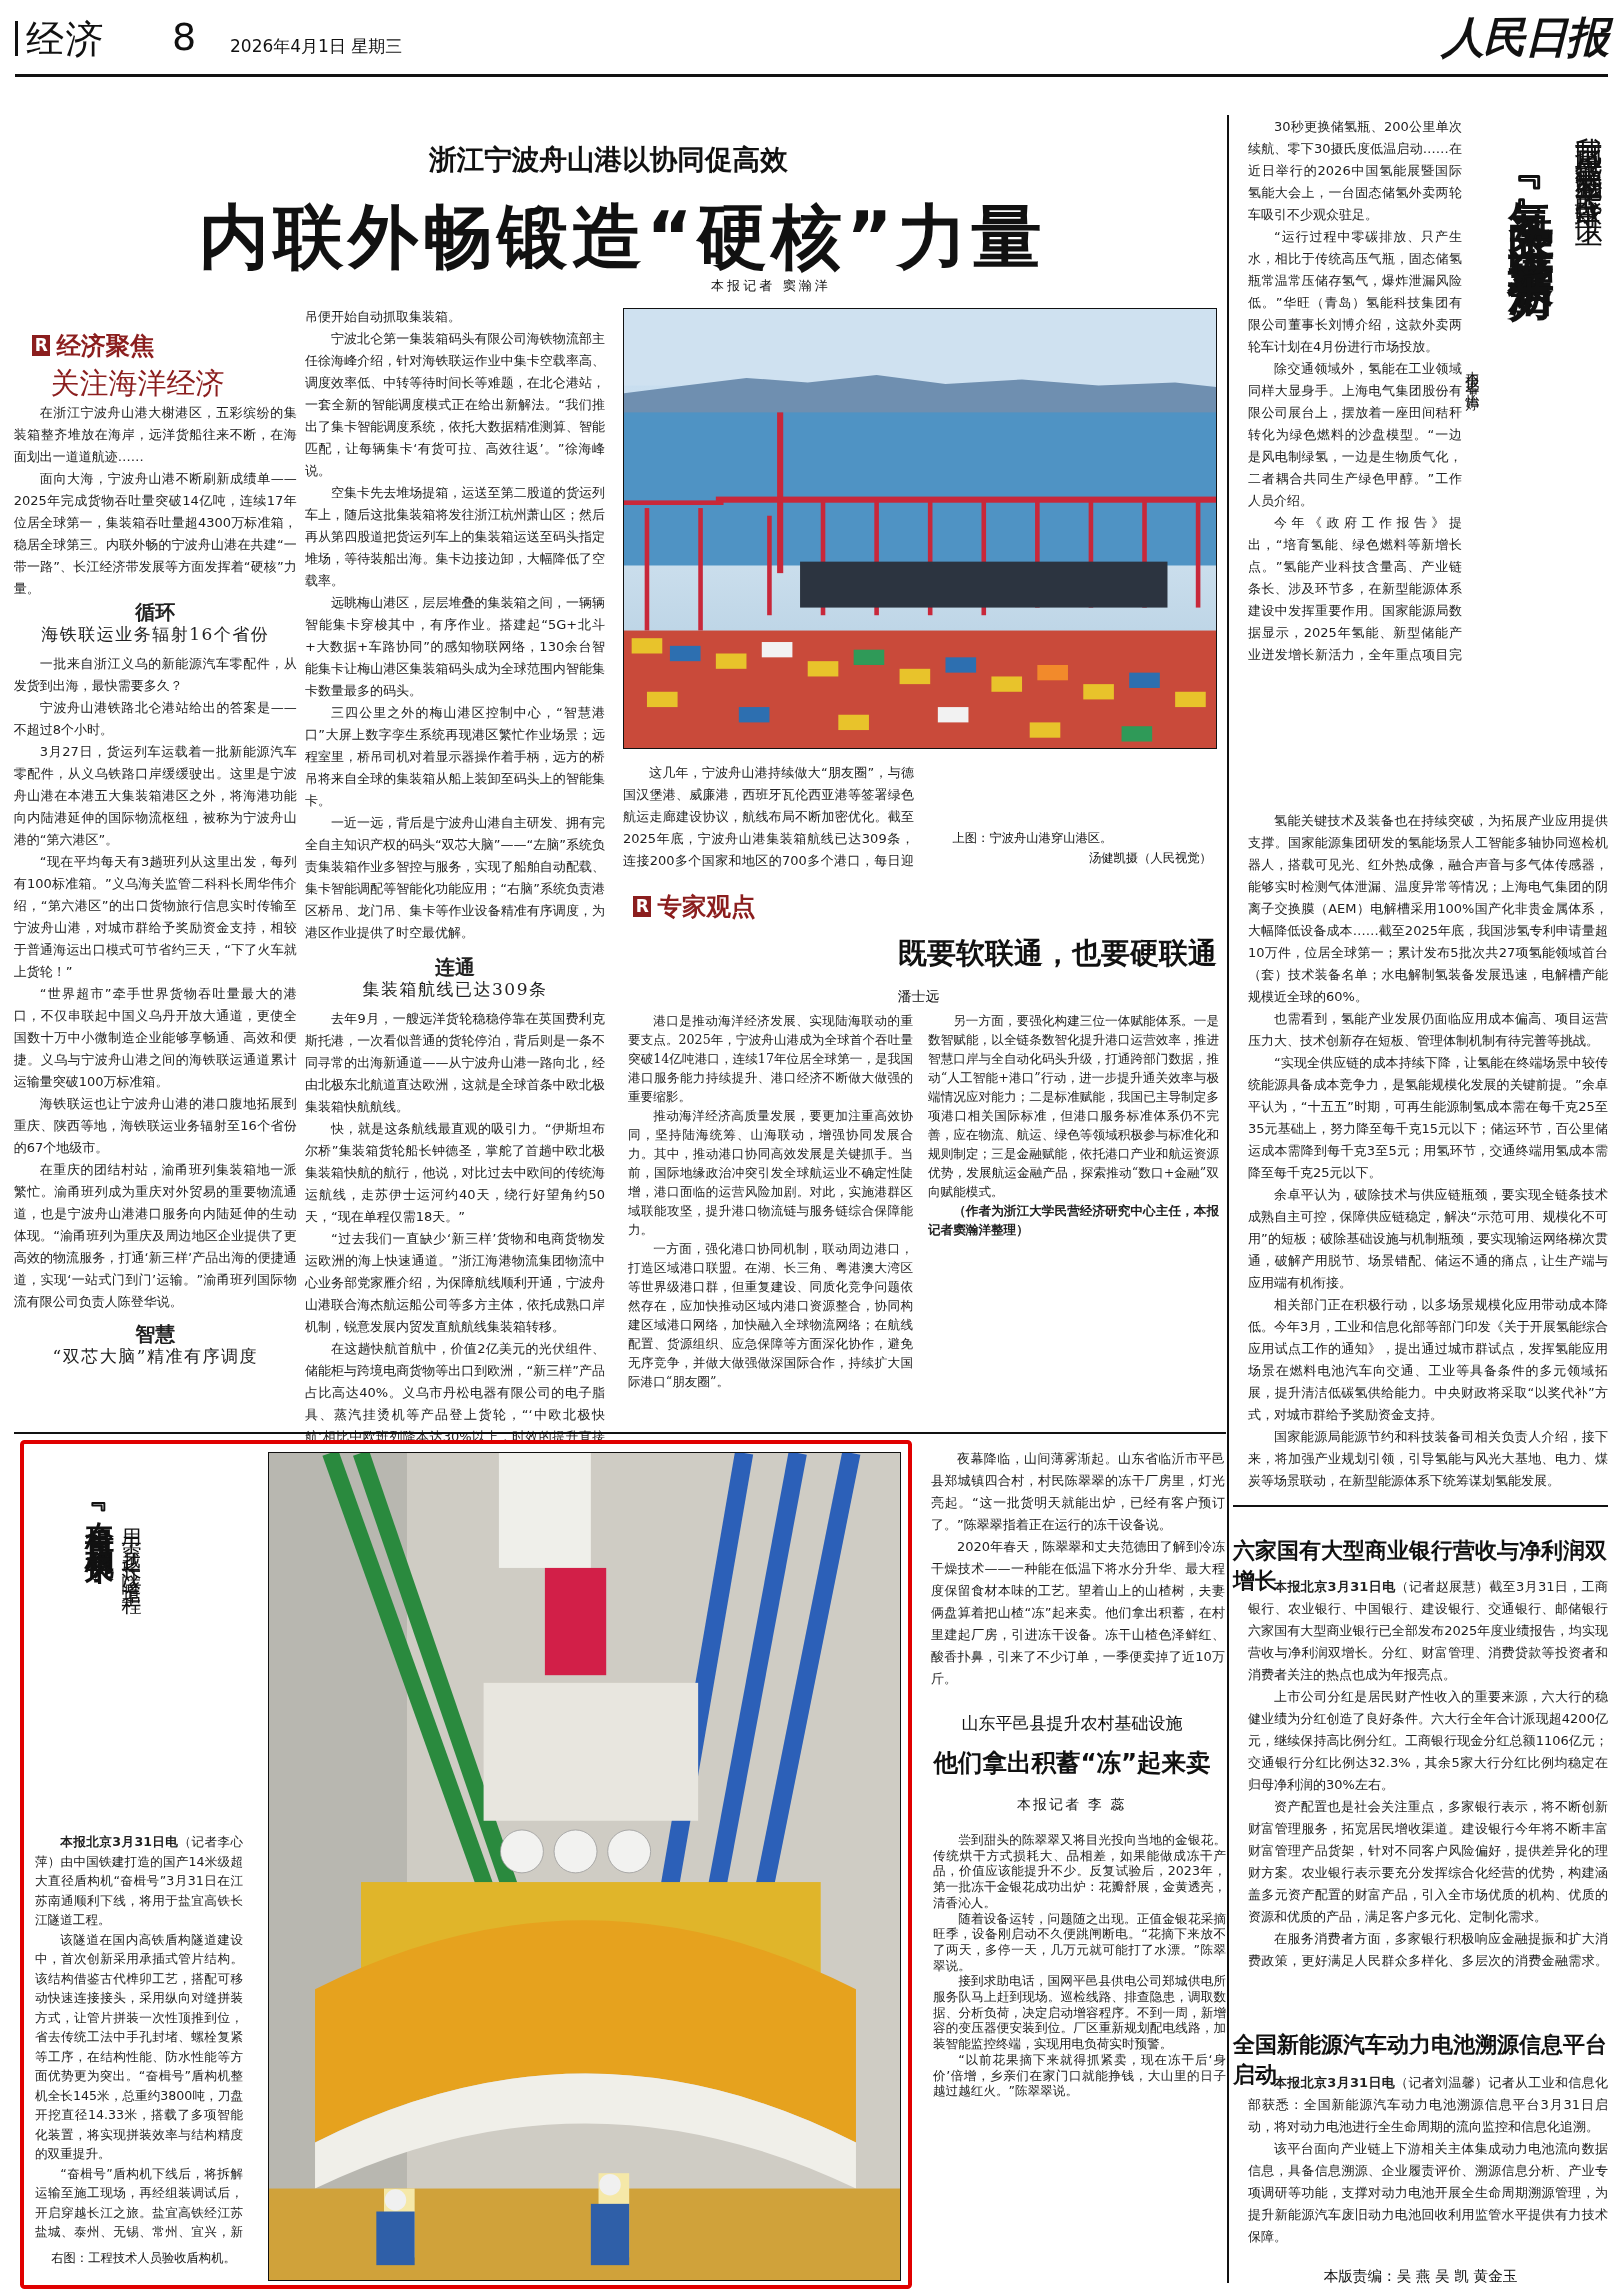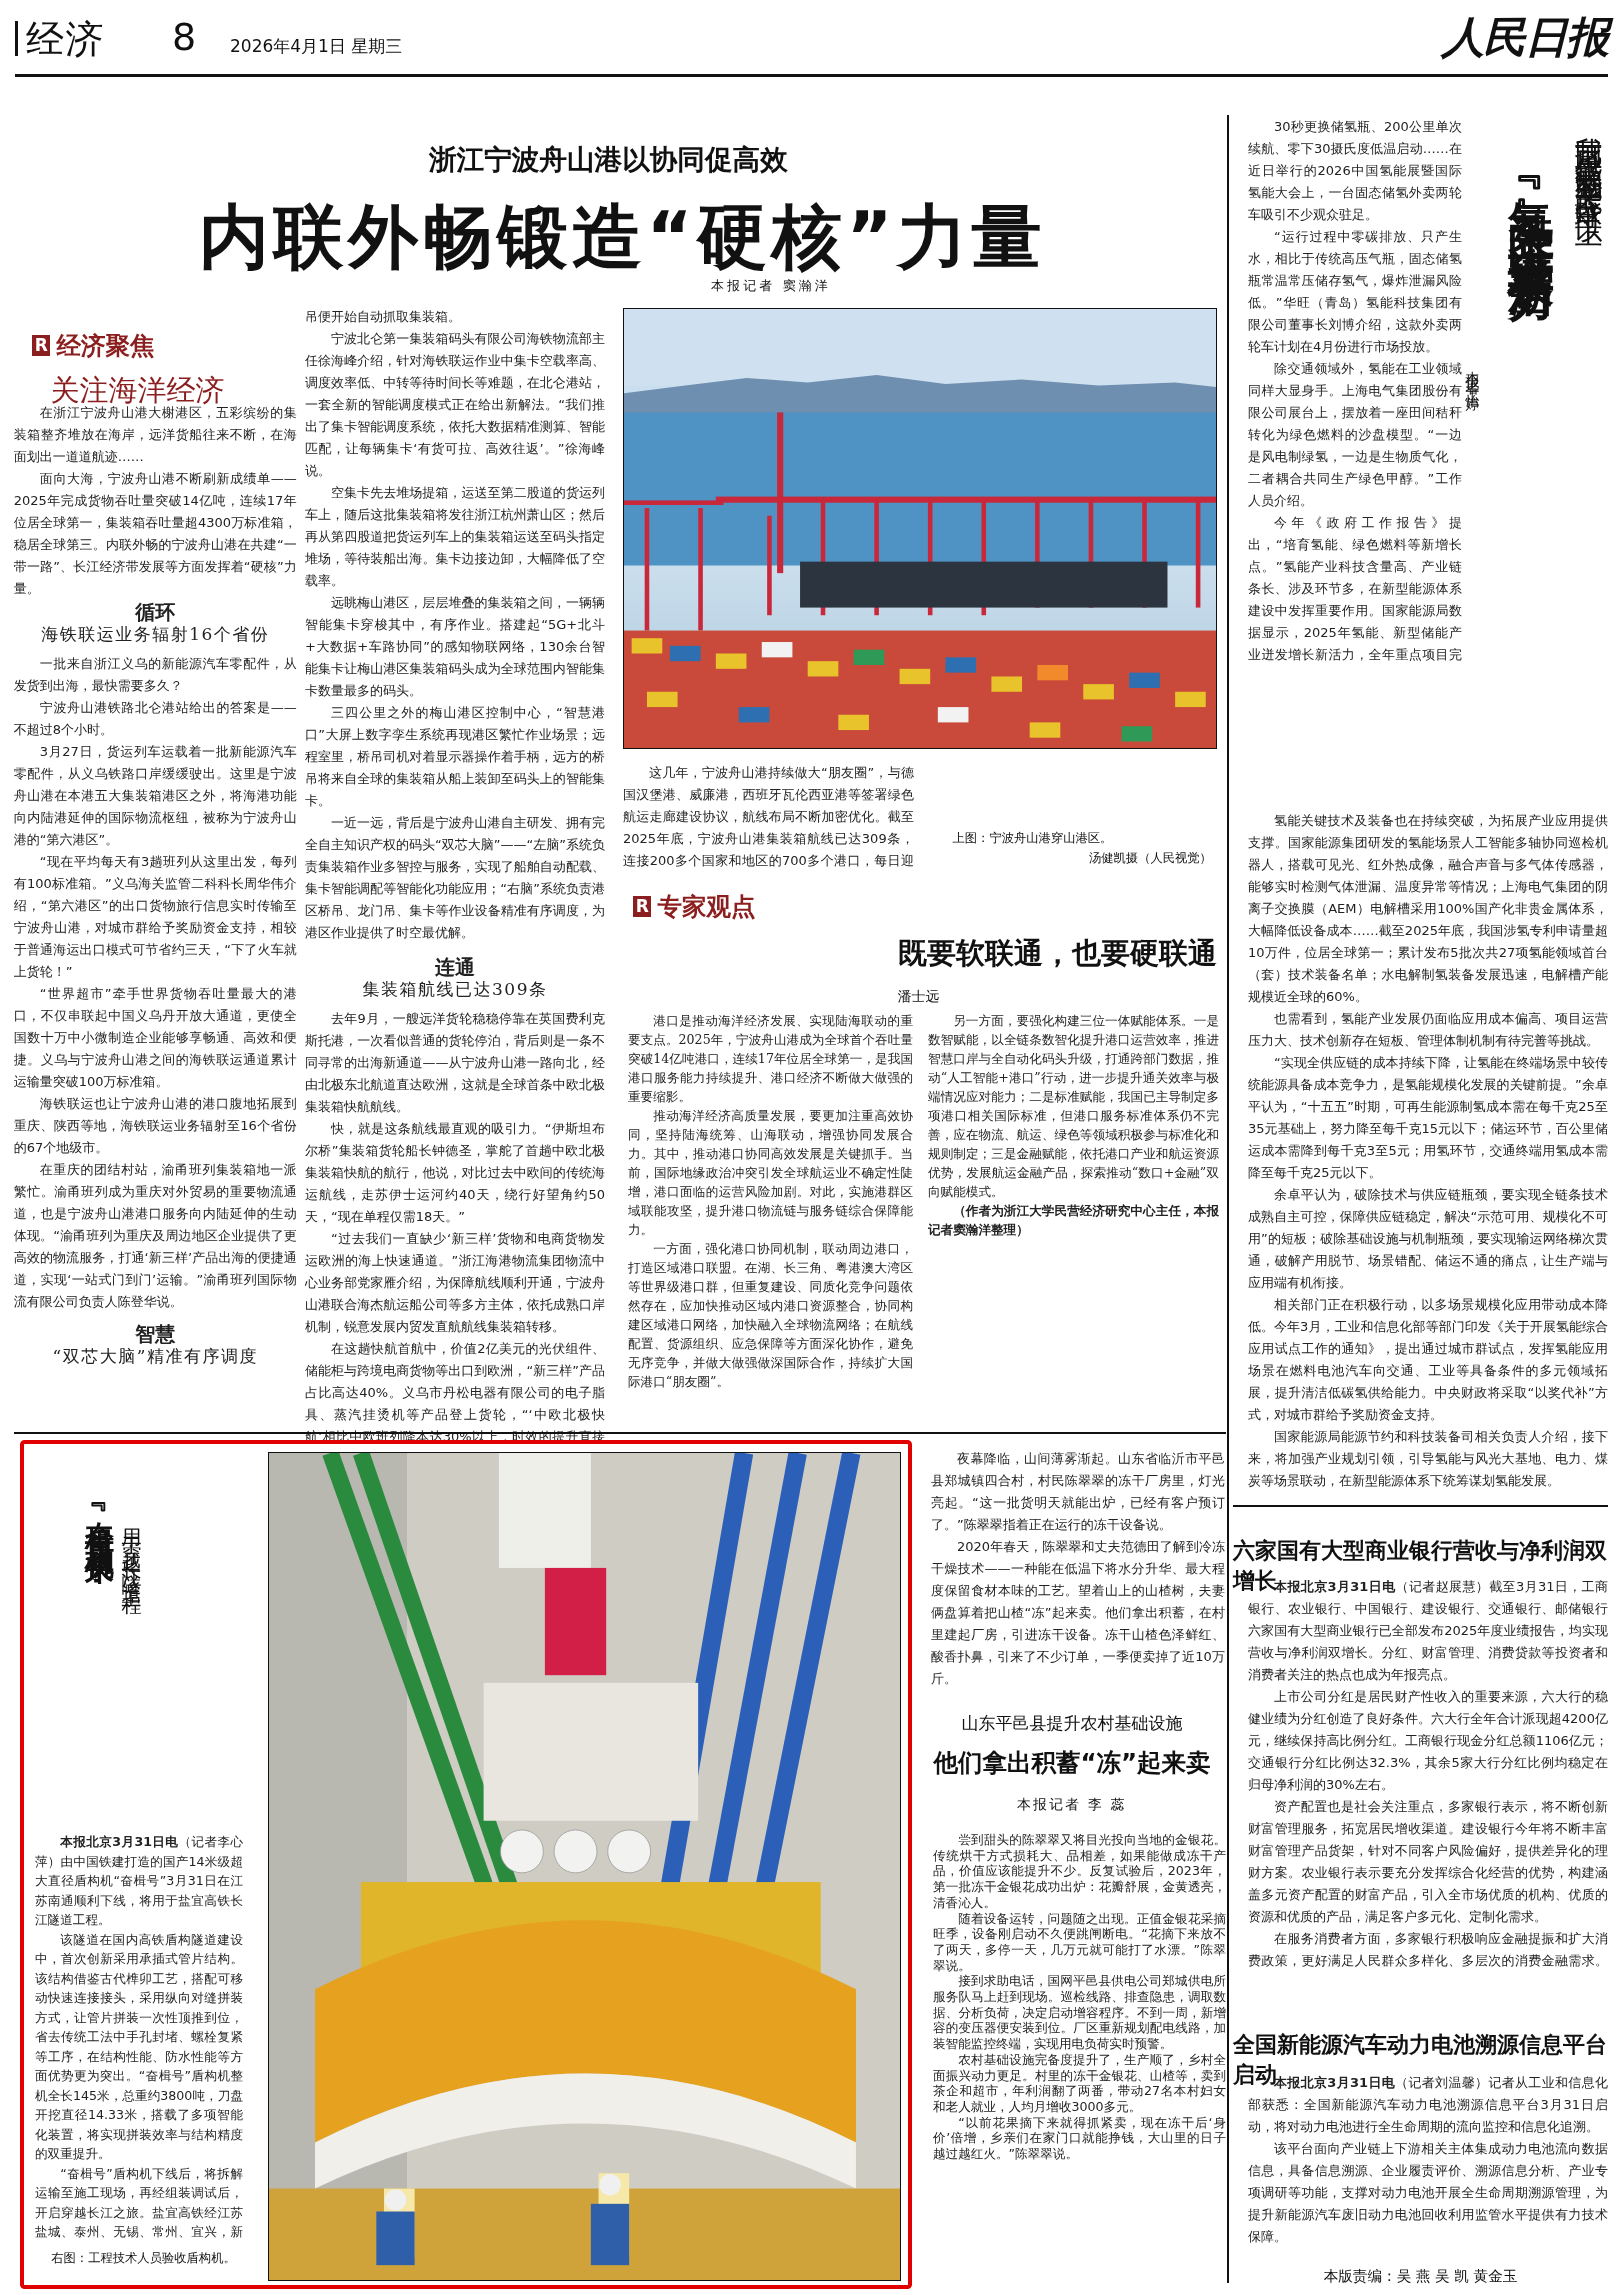--- a/index.html
+++ b/index.html
@@ -56,21 +56,21 @@
 
 <div class="abs kicker">浙江宁波舟山港以协同促高效</div>
 <div class="abs headline">内联外畅锻造“硬核”力量</div>
 <div class="abs byline-main">本报记者  窦瀚洋</div>
 
 <div class="abs" style="left:32px; top:329px;">
   <div class="col-tag">
     <span class="r-box">R</span>
     <span>经济聚焦</span>
   </div>
-  <div class="col-sub" style="margin-left:18.4px;margin-top:9px;">关注海洋经济</div>
+  <div class="col-sub" style="margin-left:18.4px;margin-top:2px;">关注海洋经济</div>
 </div>
 
 <div class="abs body-text" style="left:13.8px; top:402px; width:283px; height:1019px; overflow:hidden;">
   <p>在浙江宁波舟山港大榭港区，五彩缤纷的集装箱整齐堆放在海岸，远洋货船往来不断，在海面划出一道道航迹……</p>
   <p>面向大海，宁波舟山港不断刷新成绩单——2025年完成货物吞吐量突破14亿吨，连续17年位居全球第一，集装箱吞吐量超4300万标准箱，稳居全球第三。内联外畅的宁波舟山港在共建“一带一路”、长江经济带发展等方面发挥着“硬核”力量。</p>
   <div class="sec-head" style="margin-top:1px;">循环</div>
   <div class="sec-sub">海铁联运业务辐射16个省份</div>
   <p>一批来自浙江义乌的新能源汽车零配件，从发货到出海，最快需要多久？</p>
   <p>宁波舟山港铁路北仑港站给出的答案是——不超过8个小时。</p>
   <p>3月27日，货运列车运载着一批新能源汽车零配件，从义乌铁路口岸缓缓驶出。这里是宁波舟山港在本港五大集装箱港区之外，将海港功能向内陆港延伸的国际物流枢纽，被称为宁波舟山港的“第六港区”。</p>
@@ -268,16 +268,15 @@
   <p>夜幕降临，山间薄雾渐起。山东省临沂市平邑县郑城镇四合村，村民陈翠翠的冻干厂房里，灯光亮起。“这一批货明天就能出炉，已经有客户预订了。”陈翠翠指着正在运行的冻干设备说。</p>
   <p>2020年春天，陈翠翠和丈夫范德田了解到冷冻干燥技术——一种能在低温下将水分升华、最大程度保留食材本味的工艺。望着山上的山楂树，夫妻俩盘算着把山楂“冻”起来卖。他们拿出积蓄，在村里建起厂房，引进冻干设备。冻干山楂色泽鲜红、酸香扑鼻，引来了不少订单，一季便卖掉了近10万斤。</p>
 </div>
 <div class="abs" style="left:919px; top:1712px; width:306px; text-align:center; font-size:17px;">山东平邑县提升农村基础设施</div>
 <div class="abs" style="left:919px; top:1746px; width:306px; text-align:center; font-size:24.5px; font-weight:bold;">他们拿出积蓄“冻”起来卖</div>
 <div class="abs serif" style="left:919px; top:1796px; width:306px; text-align:center; font-size:13.8px; letter-spacing:2.3px;">本报记者  李  蕊</div>
 <div class="abs body-text" style="left:933px; top:1832px; width:293px; height:460px; overflow:hidden; font-size:12.6px; line-height:15.7px;">
   <p>尝到甜头的陈翠翠又将目光投向当地的金银花。传统烘干方式损耗大、品相差，如果能做成冻干产品，价值应该能提升不少。反复试验后，2023年，第一批冻干金银花成功出炉：花瓣舒展，金黄透亮，清香沁人。</p>
   <p>随着设备运转，问题随之出现。正值金银花采摘旺季，设备刚启动不久便跳闸断电。“花摘下来放不了两天，多停一天，几万元就可能打了水漂。”陈翠翠说。</p>
   <p>接到求助电话，国网平邑县供电公司郑城供电所服务队马上赶到现场。巡检线路、排查隐患，调取数据、分析负荷，决定启动增容程序。不到一周，新增容的变压器便安装到位。厂区重新规划配电线路，加装智能监控终端，实现用电负荷实时预警。</p>
-  <p>农村基础设施完备度提升了，生产顺了，乡村全面振兴动力更足。村里的冻干金银花、山楂等，卖到茶企和超市，年利润翻了两番，带动27名本村妇女和老人就业，人均月增收3000多元。</p>
   <p>“以前花果摘下来就得抓紧卖，现在冻干后‘身价’倍增，乡亲们在家门口就能挣钱，大山里的日子越过越红火。”陈翠翠说。</p>
 </div>
 
 
 </body></html>

